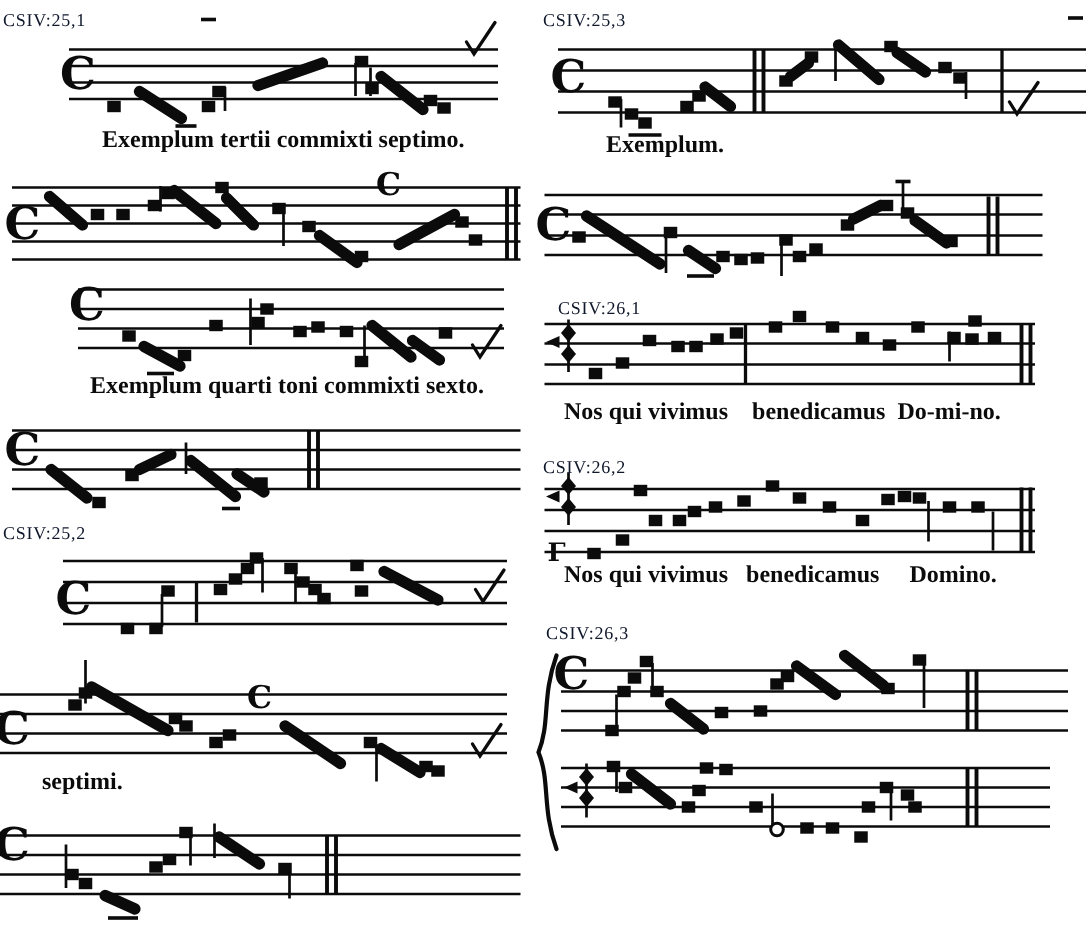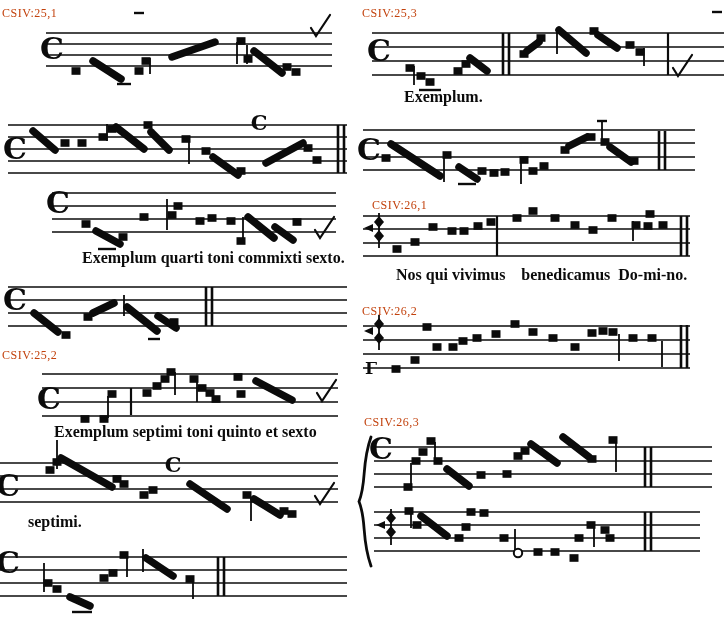--- a/index.html
+++ b/index.html
@@ -1,19 +1,19 @@
 <!DOCTYPE html>
 <html><head>
 <meta charset="utf-8">
 <style>
   html,body{margin:0;padding:0;background:#888;}
   #page{position:relative;width:726px;height:630px;background:#ffffff;overflow:hidden;
         font-family:"Liberation Serif","DejaVu Serif",serif;}
   #score{position:absolute;left:0;top:0;}
-  .lab{position:absolute;font-size:12px;letter-spacing:.5px;color:#c2410c;white-space:pre;}
+  .lab{position:absolute;font-size:12px;letter-spacing:.5px;color:#0f172a;white-space:pre;}
   .cap{position:absolute;font-size:16px;font-weight:bold;color:#0b0b0b;white-space:pre;}
 </style>
 </head>
 <body>
 
 <div id="page">
   <svg id="score" width="726" height="630" viewBox="0 0 726 630">
       <g>
         <line x1="46" y1="33" x2="332" y2="33" stroke="#0b0b0b" stroke-width="1.6"></line>
         <line x1="46" y1="44" x2="332" y2="44" stroke="#0b0b0b" stroke-width="1.6"></line>
@@ -385,18 +385,19 @@
       </g>
     </svg>
 
   <div class="lab" style="left:2px;top:6px">CSIV:25,1</div>
   <div class="lab" style="left:362px;top:6px">CSIV:25,3</div>
   <div class="lab" style="left:2px;top:348px">CSIV:25,2</div>
   <div class="lab" style="left:372px;top:198px">CSIV:26,1</div>
   <div class="lab" style="left:362px;top:304px">CSIV:26,2</div>
   <div class="lab" style="left:364px;top:415px">CSIV:26,3</div>
 
+  <div class="cap" style="left:68px;top:85px">Exemplum tertii commixti septimo.</div>
   <div class="cap" style="left:404px;top:88px">Exemplum.</div>
-  <div class="cap" style="left:82px;top:249px">Exemplum quarti toni commixti sexto.</div>
-  <div class="cap" style="left:54px;top:423px">Exemplum septimi toni quinto et sexto</div>
+  <div class="cap" style="left:60px;top:249px">Exemplum quarti toni commixti sexto.</div>
   <div class="cap" style="left:28px;top:513px">septimi.</div>
-  <div class="cap" style="left:396px;top:266px">Nos qui vivimus    benedicamus  Do-mi-no.</div>
+  <div class="cap" style="left:376px;top:266px">Nos qui vivimus    benedicamus  Do-mi-no.</div>
+  <div class="cap" style="left:376px;top:375px">Nos qui vivimus   benedicamus     Domino.</div>
 </div>
 
 </body></html>

